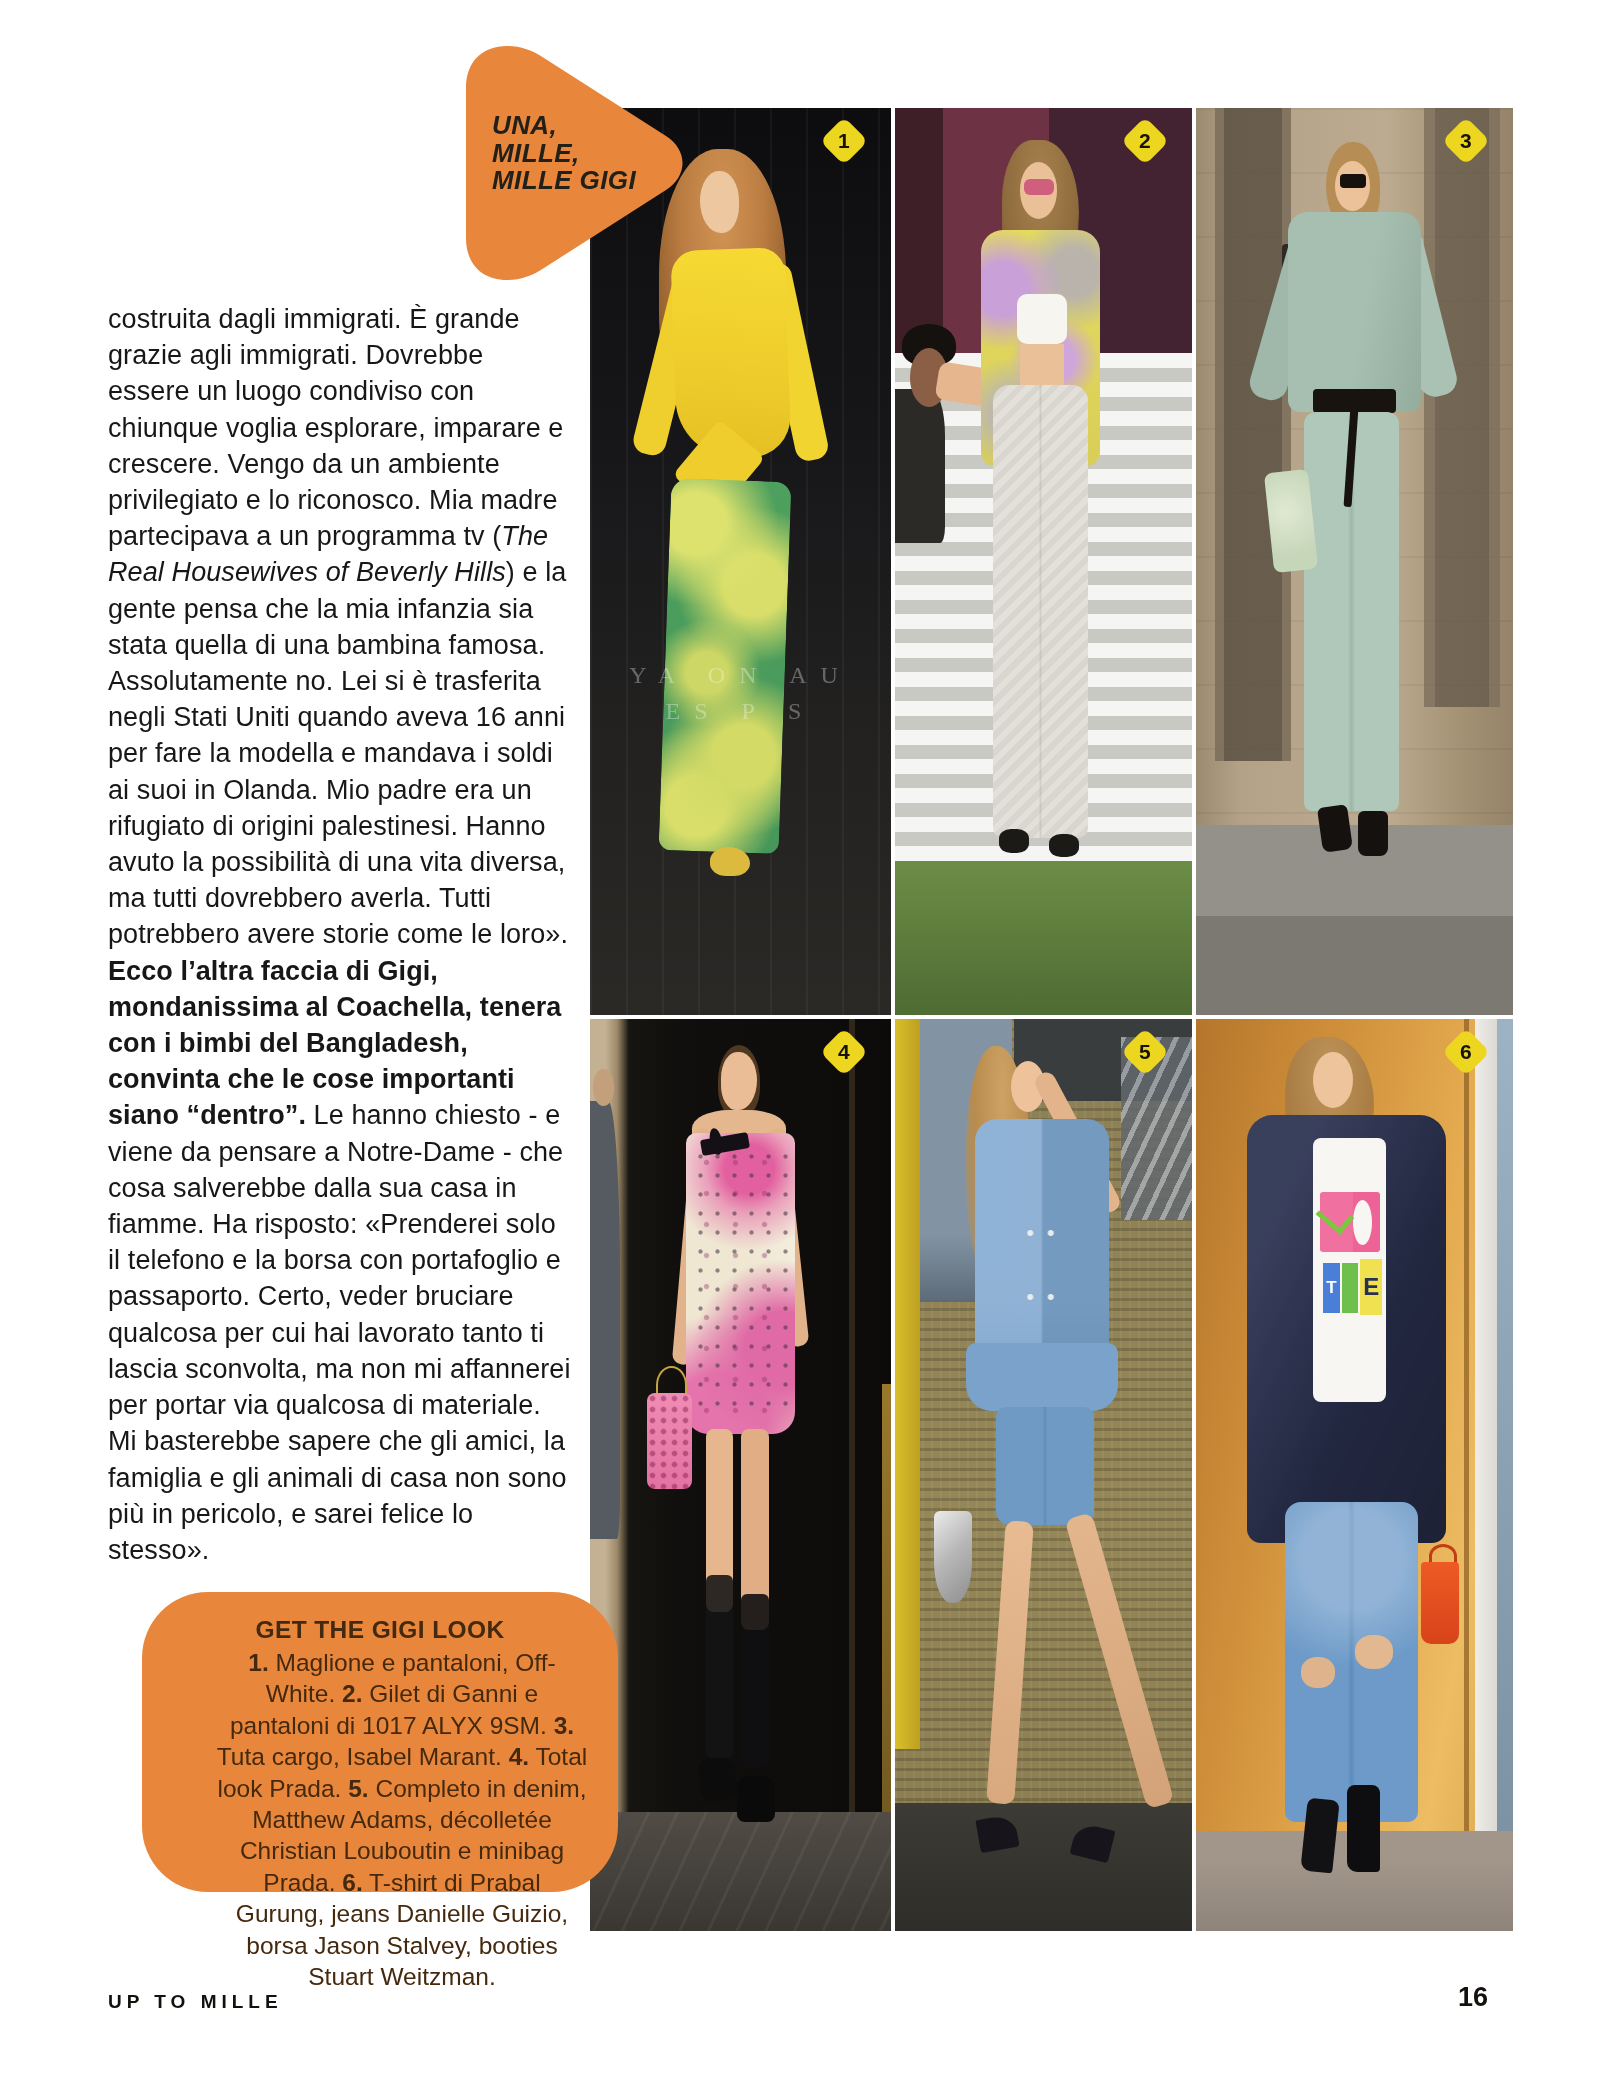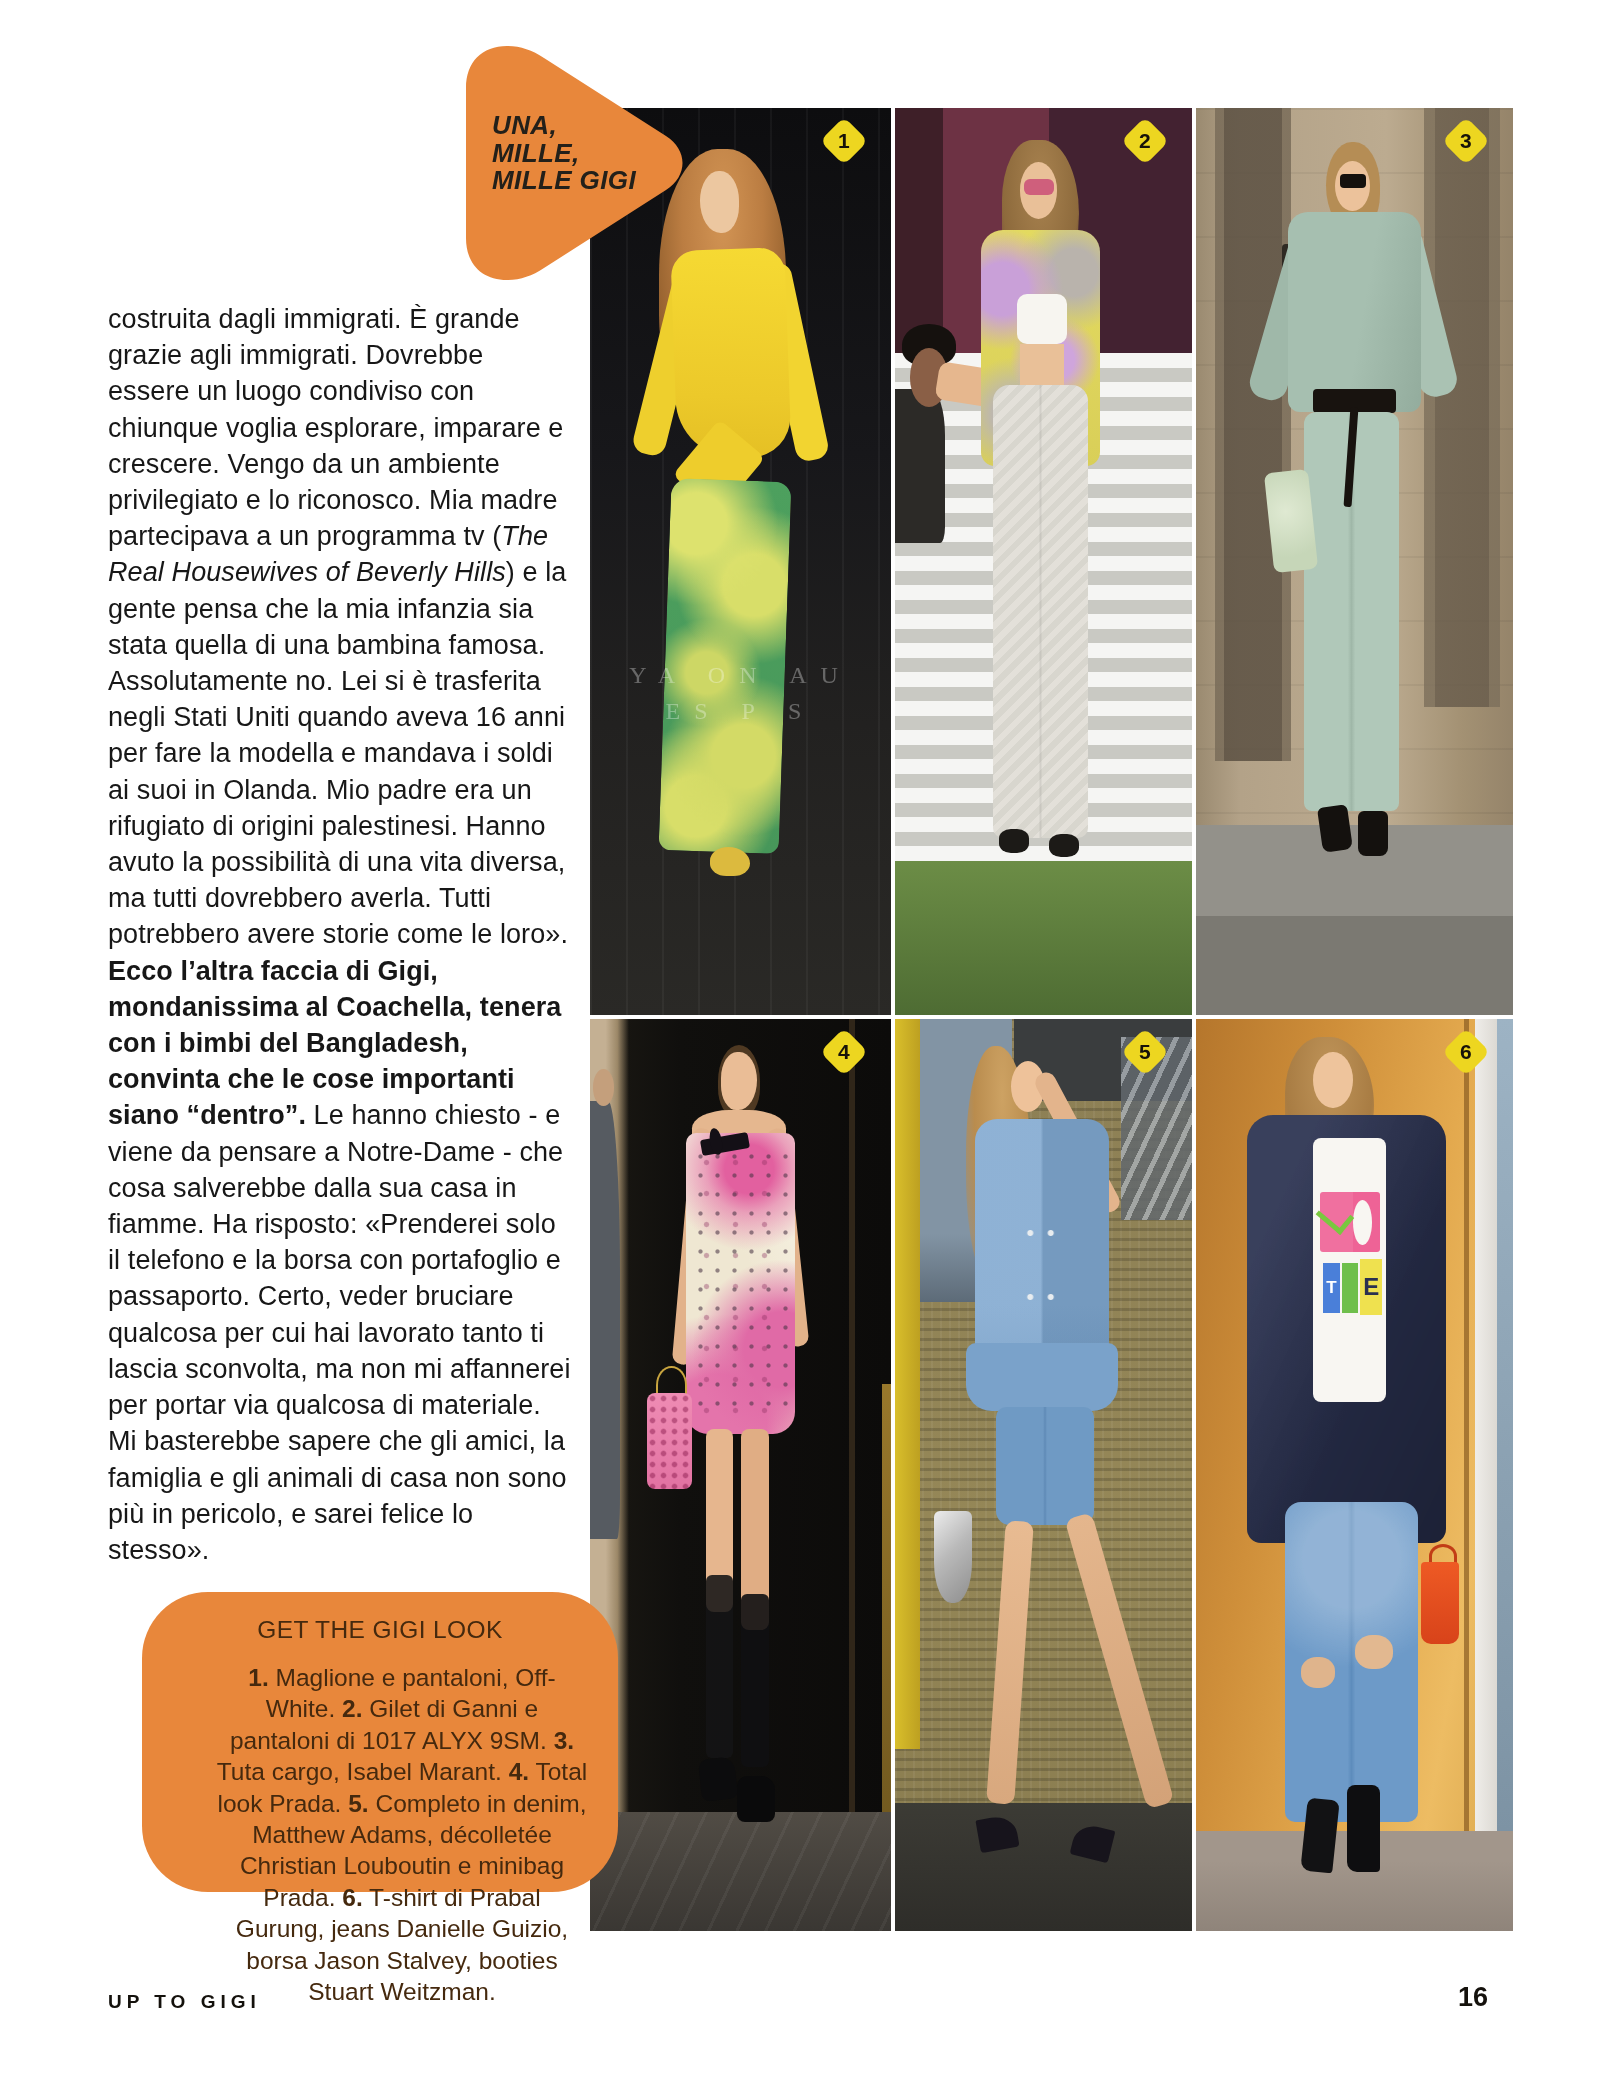--- a/index.html
+++ b/index.html
@@ -215,21 +215,21 @@
   .p6-bag-handle{left:73.5%;top:57.6%;width:7%;height:2.4%;border:3px solid #c23d16;border-bottom:none;
     border-radius:50% 50% 0 0;background:none;}
   .p6-bag{left:71%;top:59.5%;width:12%;height:9%;border-radius:4px 4px 10px 10px;
     background:linear-gradient(180deg,#ee5a24,#d8431a);}
   .p6-boot-l{left:34%;top:85.5%;width:10%;height:8%;background:#121214;border-radius:8px 8px 4px 10px;transform:rotate(6deg);}
   .p6-boot-r{left:47.5%;top:84%;width:10.5%;height:9.5%;background:#0e0e10;border-radius:8px 8px 4px 10px;}
 
   
   .caption{left:142px;top:1592px;width:476px;height:300px;background:#E8873B;border-radius:66px;
     z-index:6;box-sizing:border-box;padding:24px 30px 0 30px;text-align:center;color:#45290E;}
-  .caption-title{font-size:24.5px;font-weight:normal;letter-spacing:.4px;margin-bottom:18px;}
+  .caption-title{font-size:24.5px;font-weight:bold;letter-spacing:.4px;margin-bottom:3px;}
   .caption-body{font-size:24.5px;line-height:31.4px;margin-left:44px;}
   .caption-body b{font-weight:bold;}
 
   
   .footer-brand{left:108px;top:1991px;font-size:19px;font-weight:bold;letter-spacing:5px;color:#14110c;}
   .page-num{left:1458px;top:1982px;font-size:27px;font-weight:bold;color:#14110c;}
 </style>
 </head>
 <body>
 
@@ -392,16 +392,16 @@
     </div>
   </div>
 
   <div class="abs caption">
     <div class="caption-title">GET THE GIGI LOOK</div>
     <div class="caption-body">
       <b>1.</b><span> Maglione e pantaloni, Off-White. </span><b>2.</b><span> Gilet di Ganni e pantaloni di 1017 ALYX 9SM. </span><b>3.</b><span> Tuta cargo, Isabel Marant. </span><b>4.</b><span> Total look Prada. </span><b>5.</b><span> Completo in denim, Matthew Adams, décolletée Christian Louboutin e minibag Prada. </span><b>6.</b><span> T-shirt di Prabal Gurung, jeans Danielle Guizio, borsa Jason Stalvey, booties Stuart Weitzman.</span>
     </div>
   </div>
 
-  <div class="abs footer-brand">UP TO GIGI</div>
+  <div class="abs footer-brand">UP TO MILLE</div>
   <div class="abs page-num">16</div>
 
 </div>
 
 </body></html>

